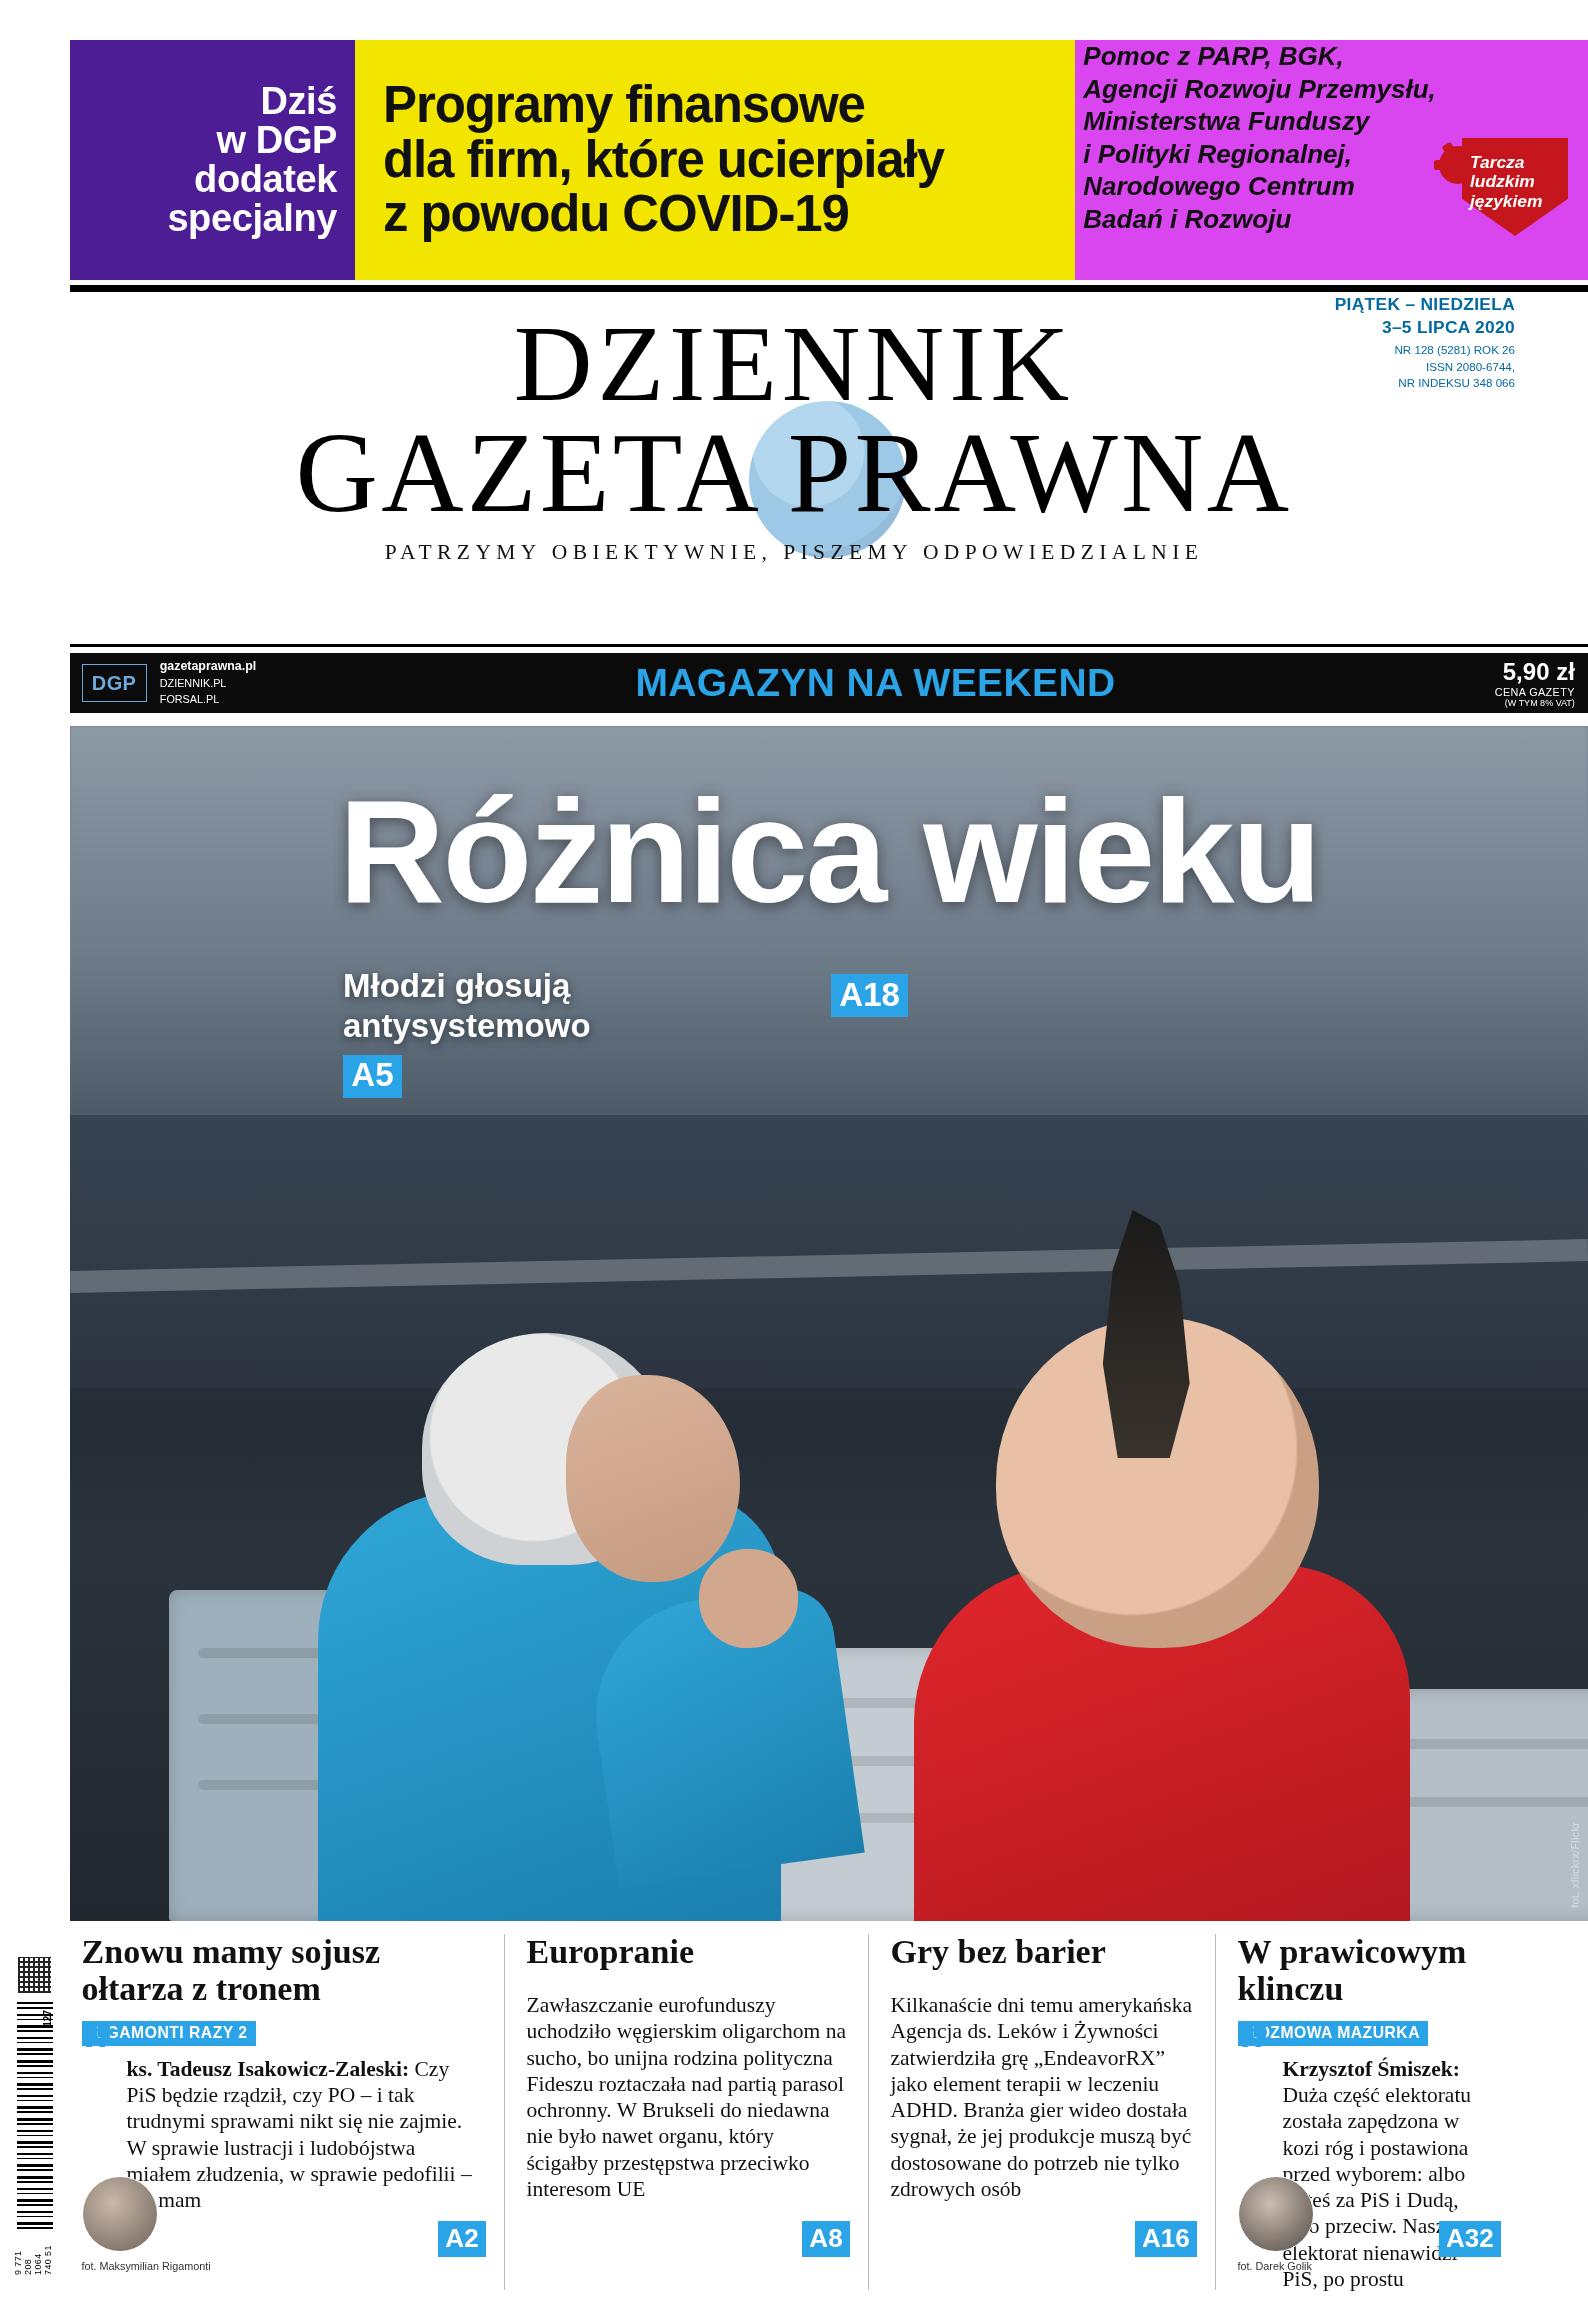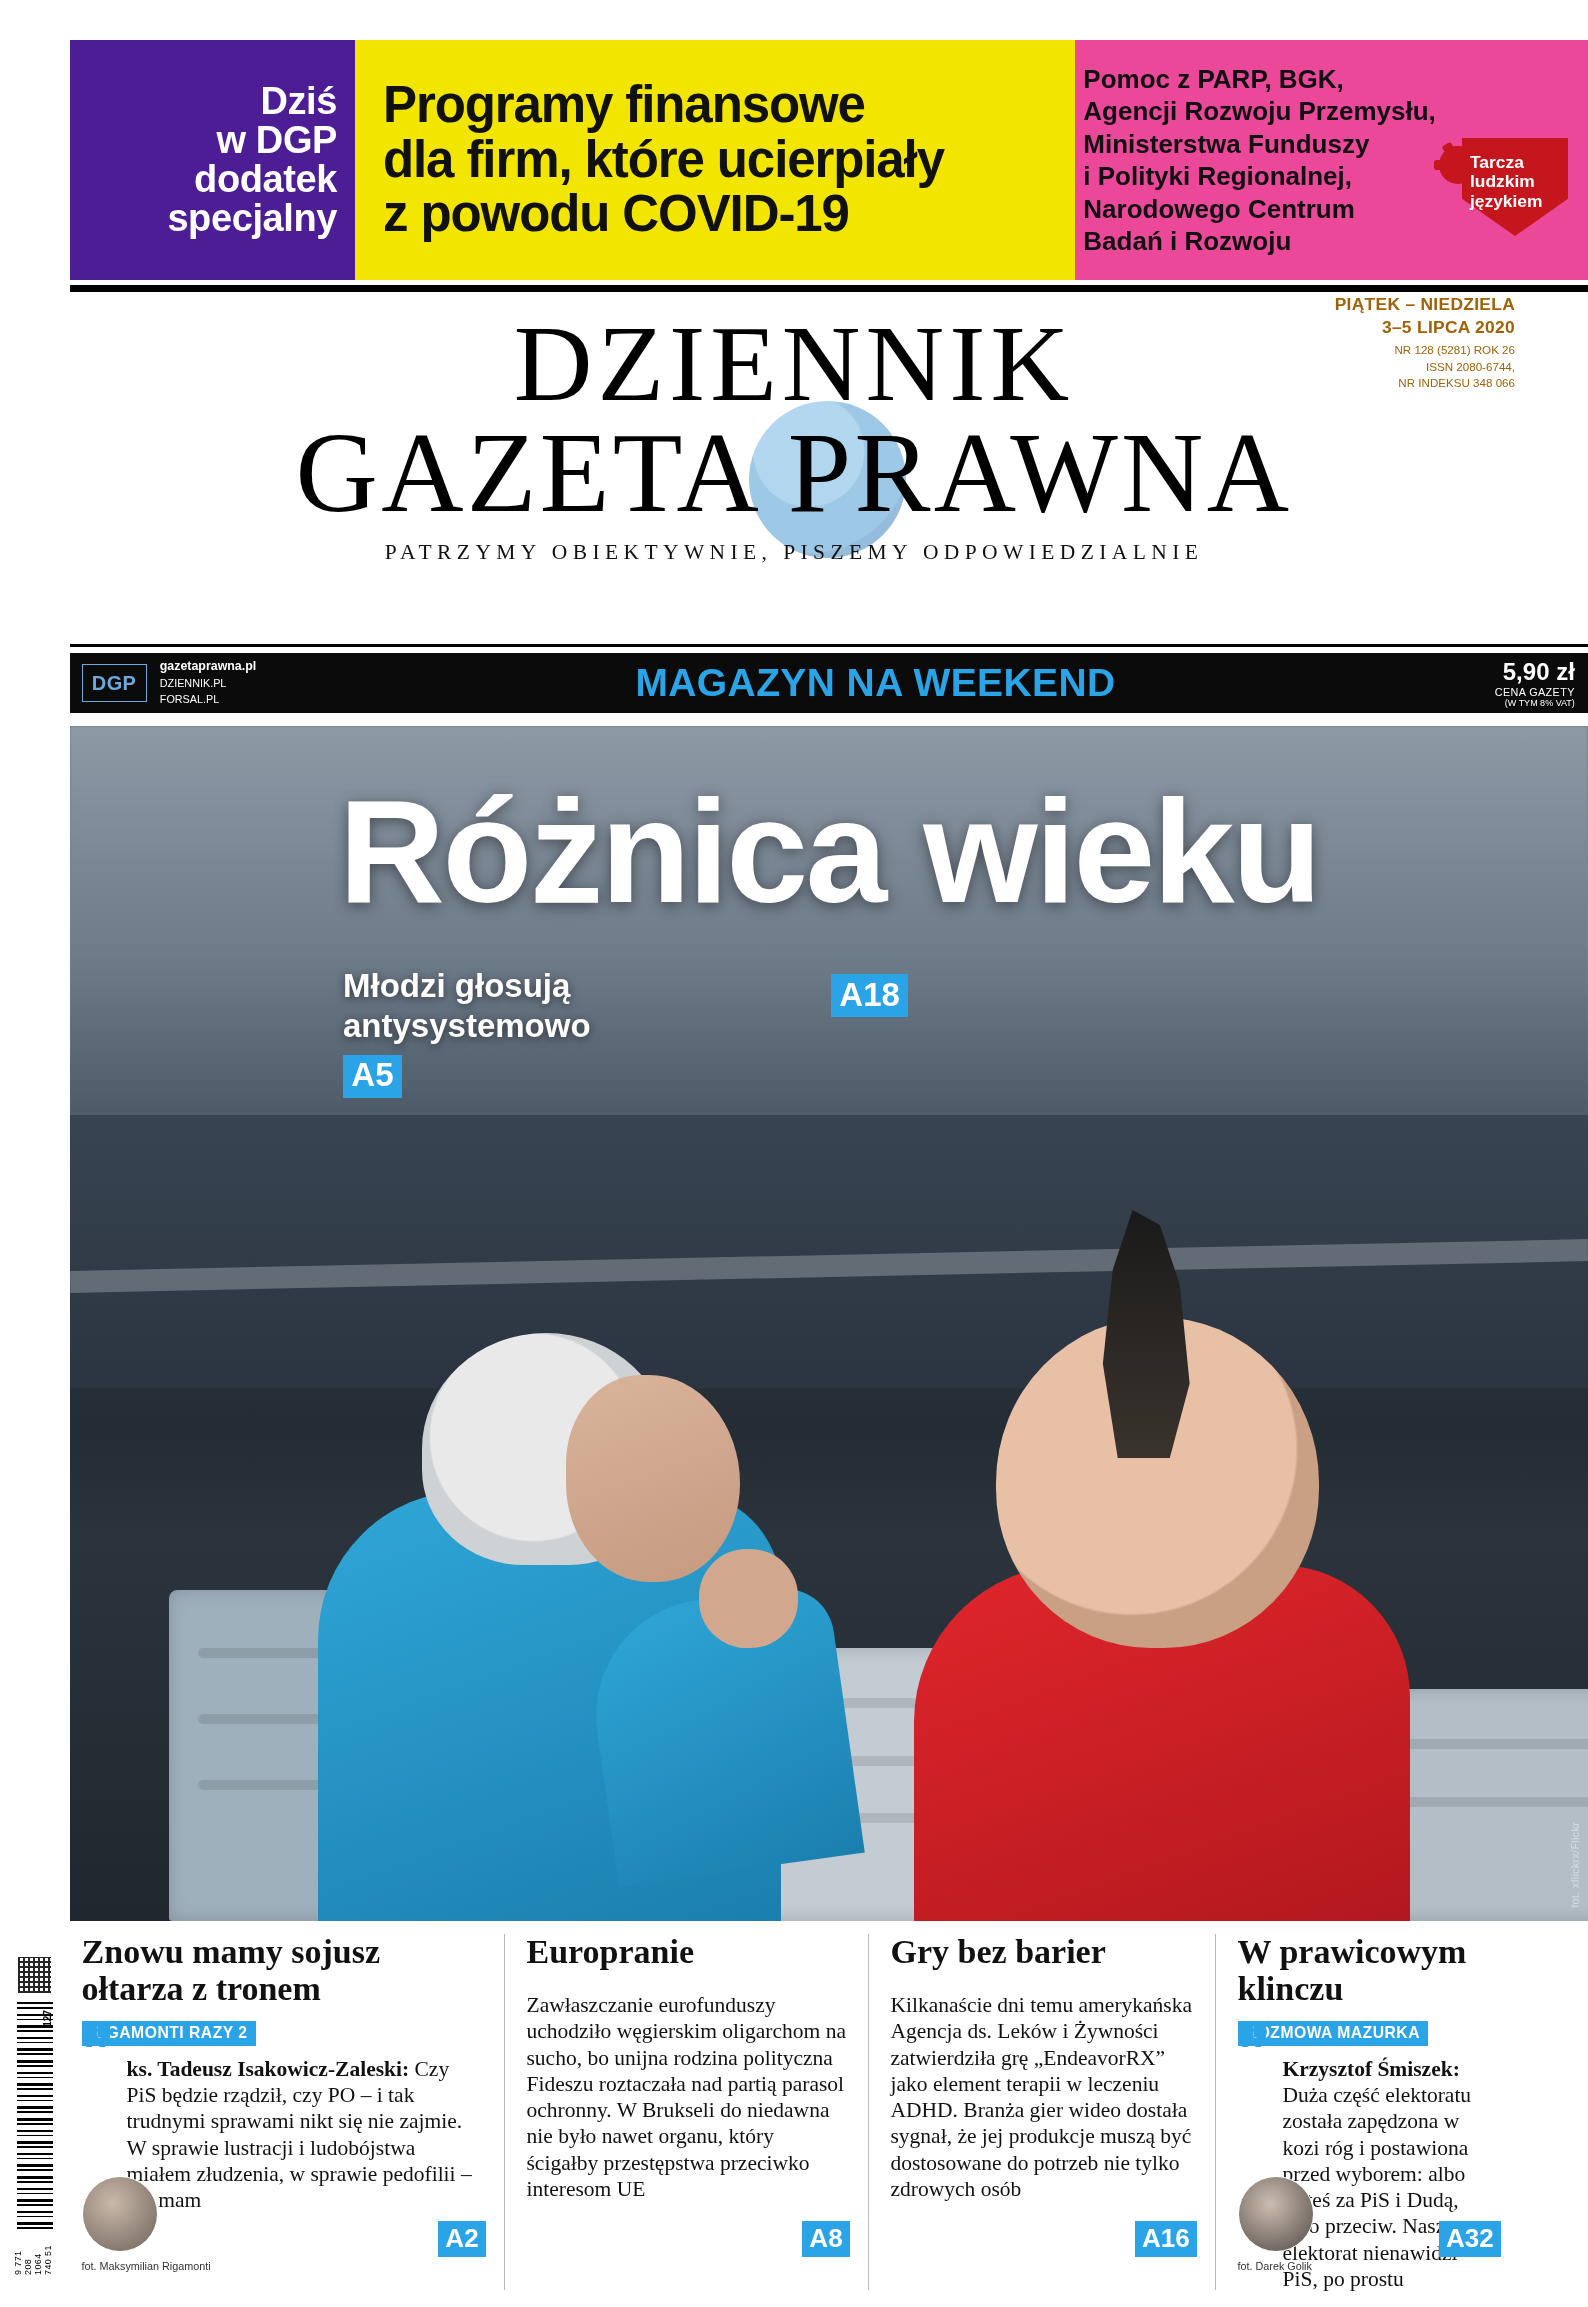--- a/index.html
+++ b/index.html
@@ -27,22 +27,22 @@
     letter-spacing:-0.4px;
   }
   .promo-mid {
     flex:1; background:#f2e500; color:#111;
     display:flex; align-items:center; padding:0 13.2px 0 28px;
   }
   .promo-mid .pm-txt {
     font-weight:bold; font-size:51px; line-height:1.07; letter-spacing:-1.1px;
   }
   .promo-right {
-    width:513px; background:#ec4899; color:#111;
-    display:flex; align-items:center; position:relative; padding-left:8.3px;
+    width:513px; background:#d946ef; color:#111;
+    display:flex; position:relative; padding-left:8.3px;font-style:italic;
   }
   .promo-right .pr-txt {
     font-weight:bold; font-size:26px; line-height:1.25;
   }
   .shield {
     position:absolute; right:15px; top:98px; width:141px; height:103px;
   }
   .shield .gear {
     position:absolute; left:6.6px; top:8.3px; width:38px; height:38px;
     background:#c4161c; border-radius:50%;
@@ -61,21 +61,21 @@
     position:absolute; left:38px; top:15px; width:91px;
     color:#fff; font-weight:bold; font-size:17.4px; line-height:1.12;
   }
 
   
   .rule-thick {
     position:absolute; left:70px; width:1518px; background:#000;
   }
   .issue-info {
     position:absolute; right:73px; top:294px; width:347px; text-align:right;
-    color:#a16207;
+    color:#0369a1;
   }
   .issue-info .big { font-weight:bold; font-size:17.4px; letter-spacing:0.3px; }
   .issue-info .big2 { font-weight:bold; font-size:17.4px; letter-spacing:0.3px; margin-top:1.7px;}
   .issue-info .sm { font-size:11.6px; margin-top:4.1px; line-height:1.45; }
 
   .nameplate {
     position:absolute; left:0; top:314px; width:1588px; text-align:center;
     font-family:"Liberation Serif", serif; color:#000;
   }
   .np1 { font-size:109px; letter-spacing:5px; line-height:0.92; }

